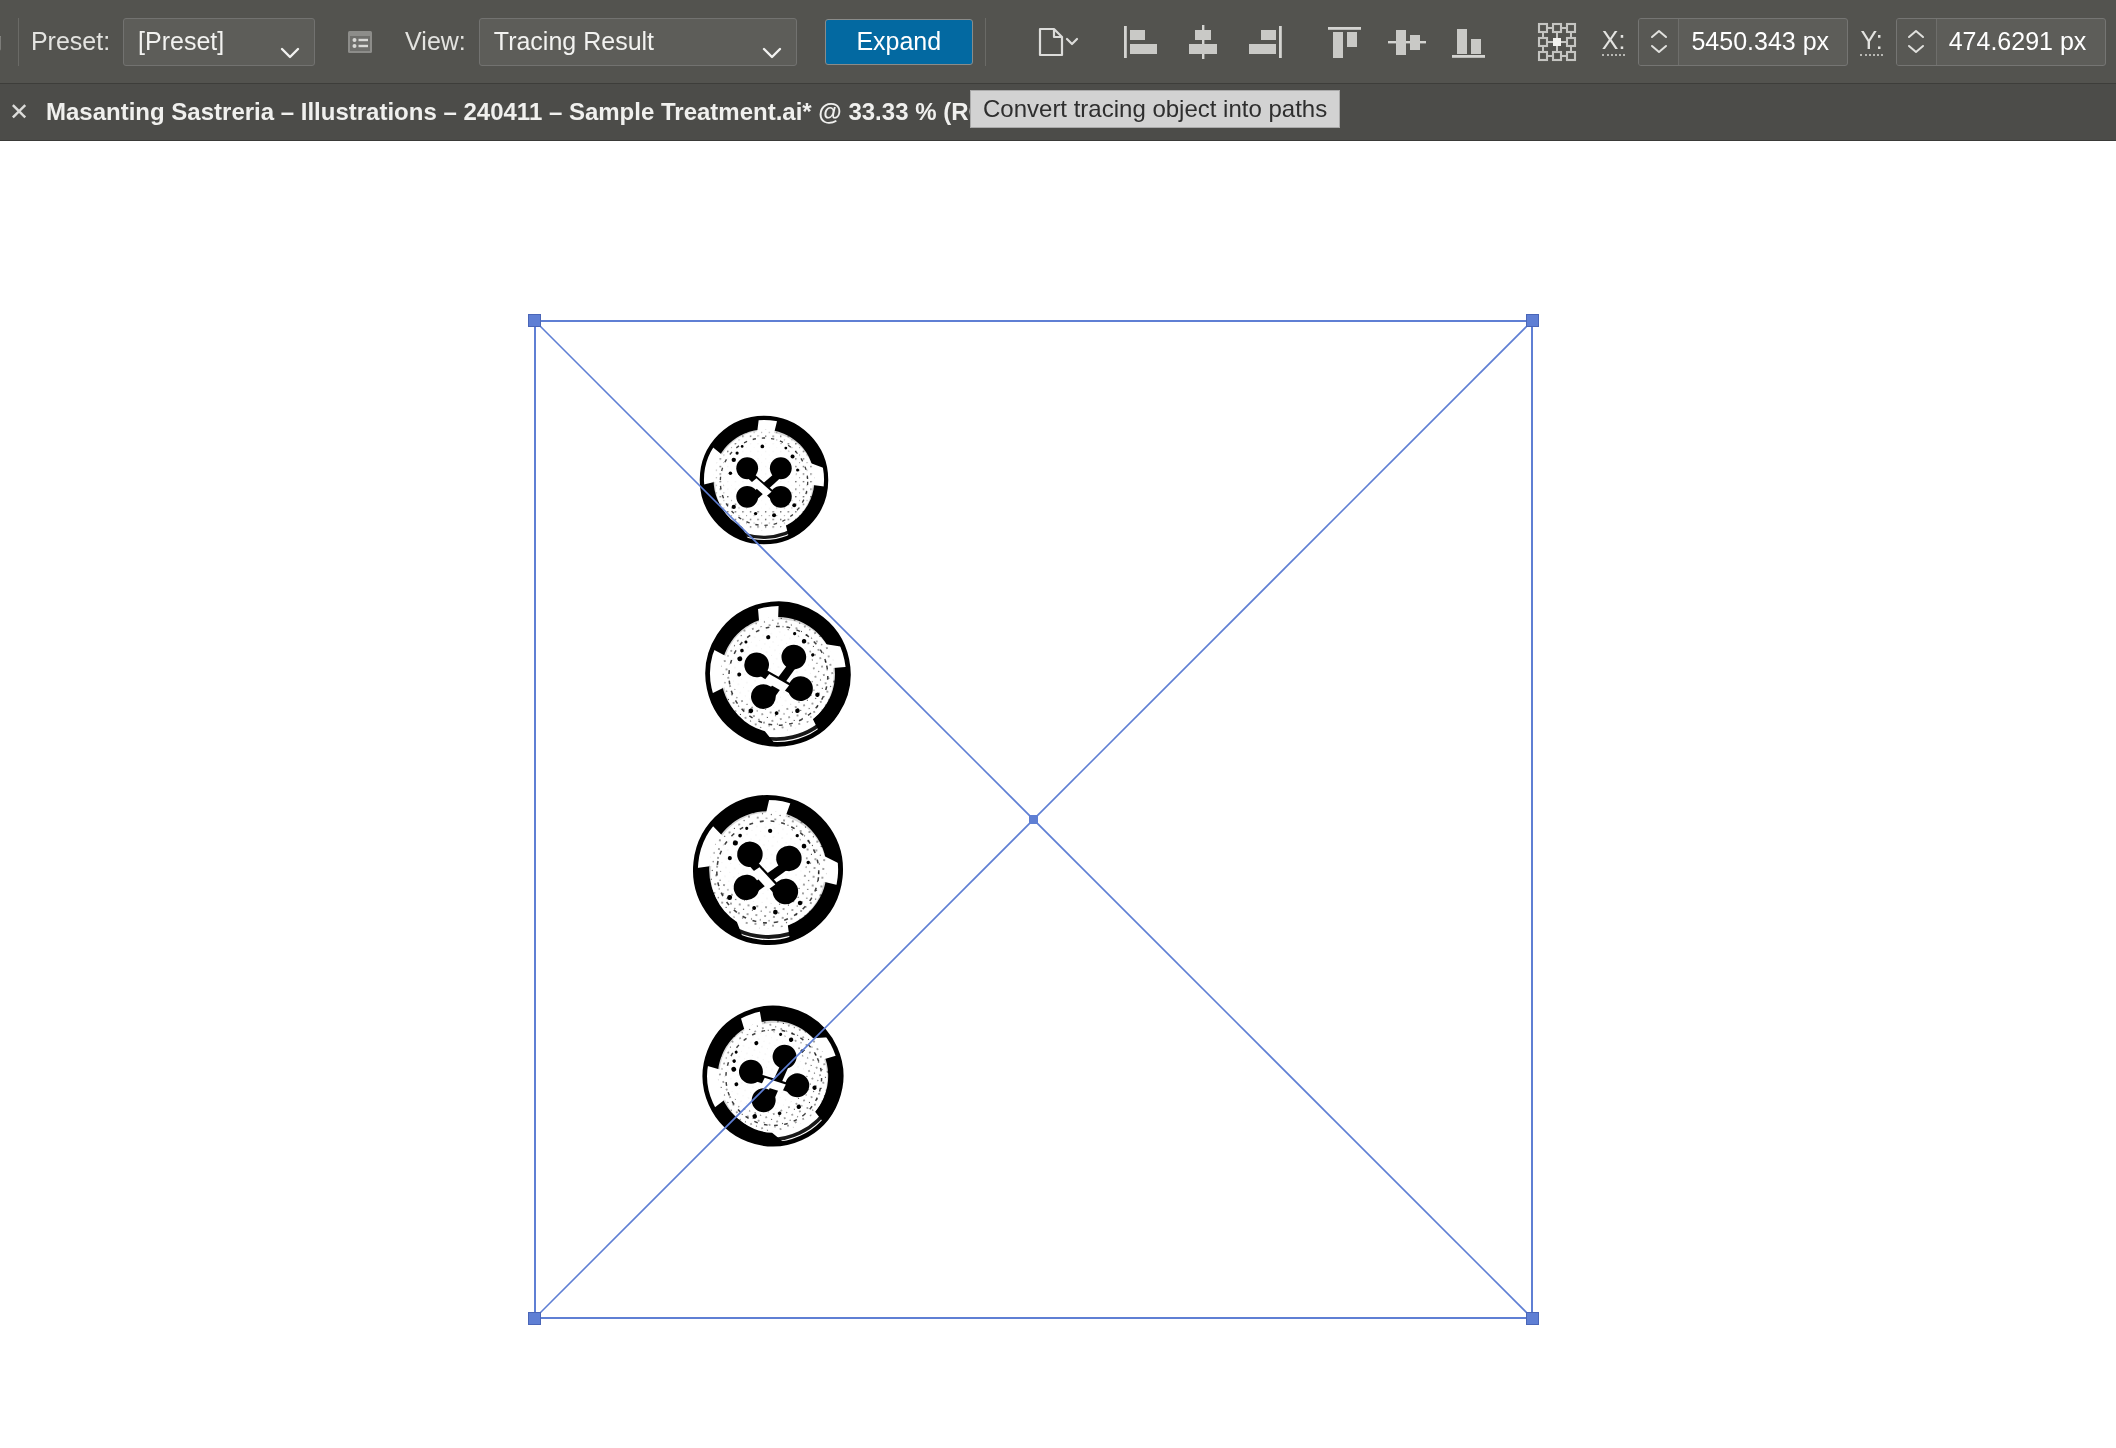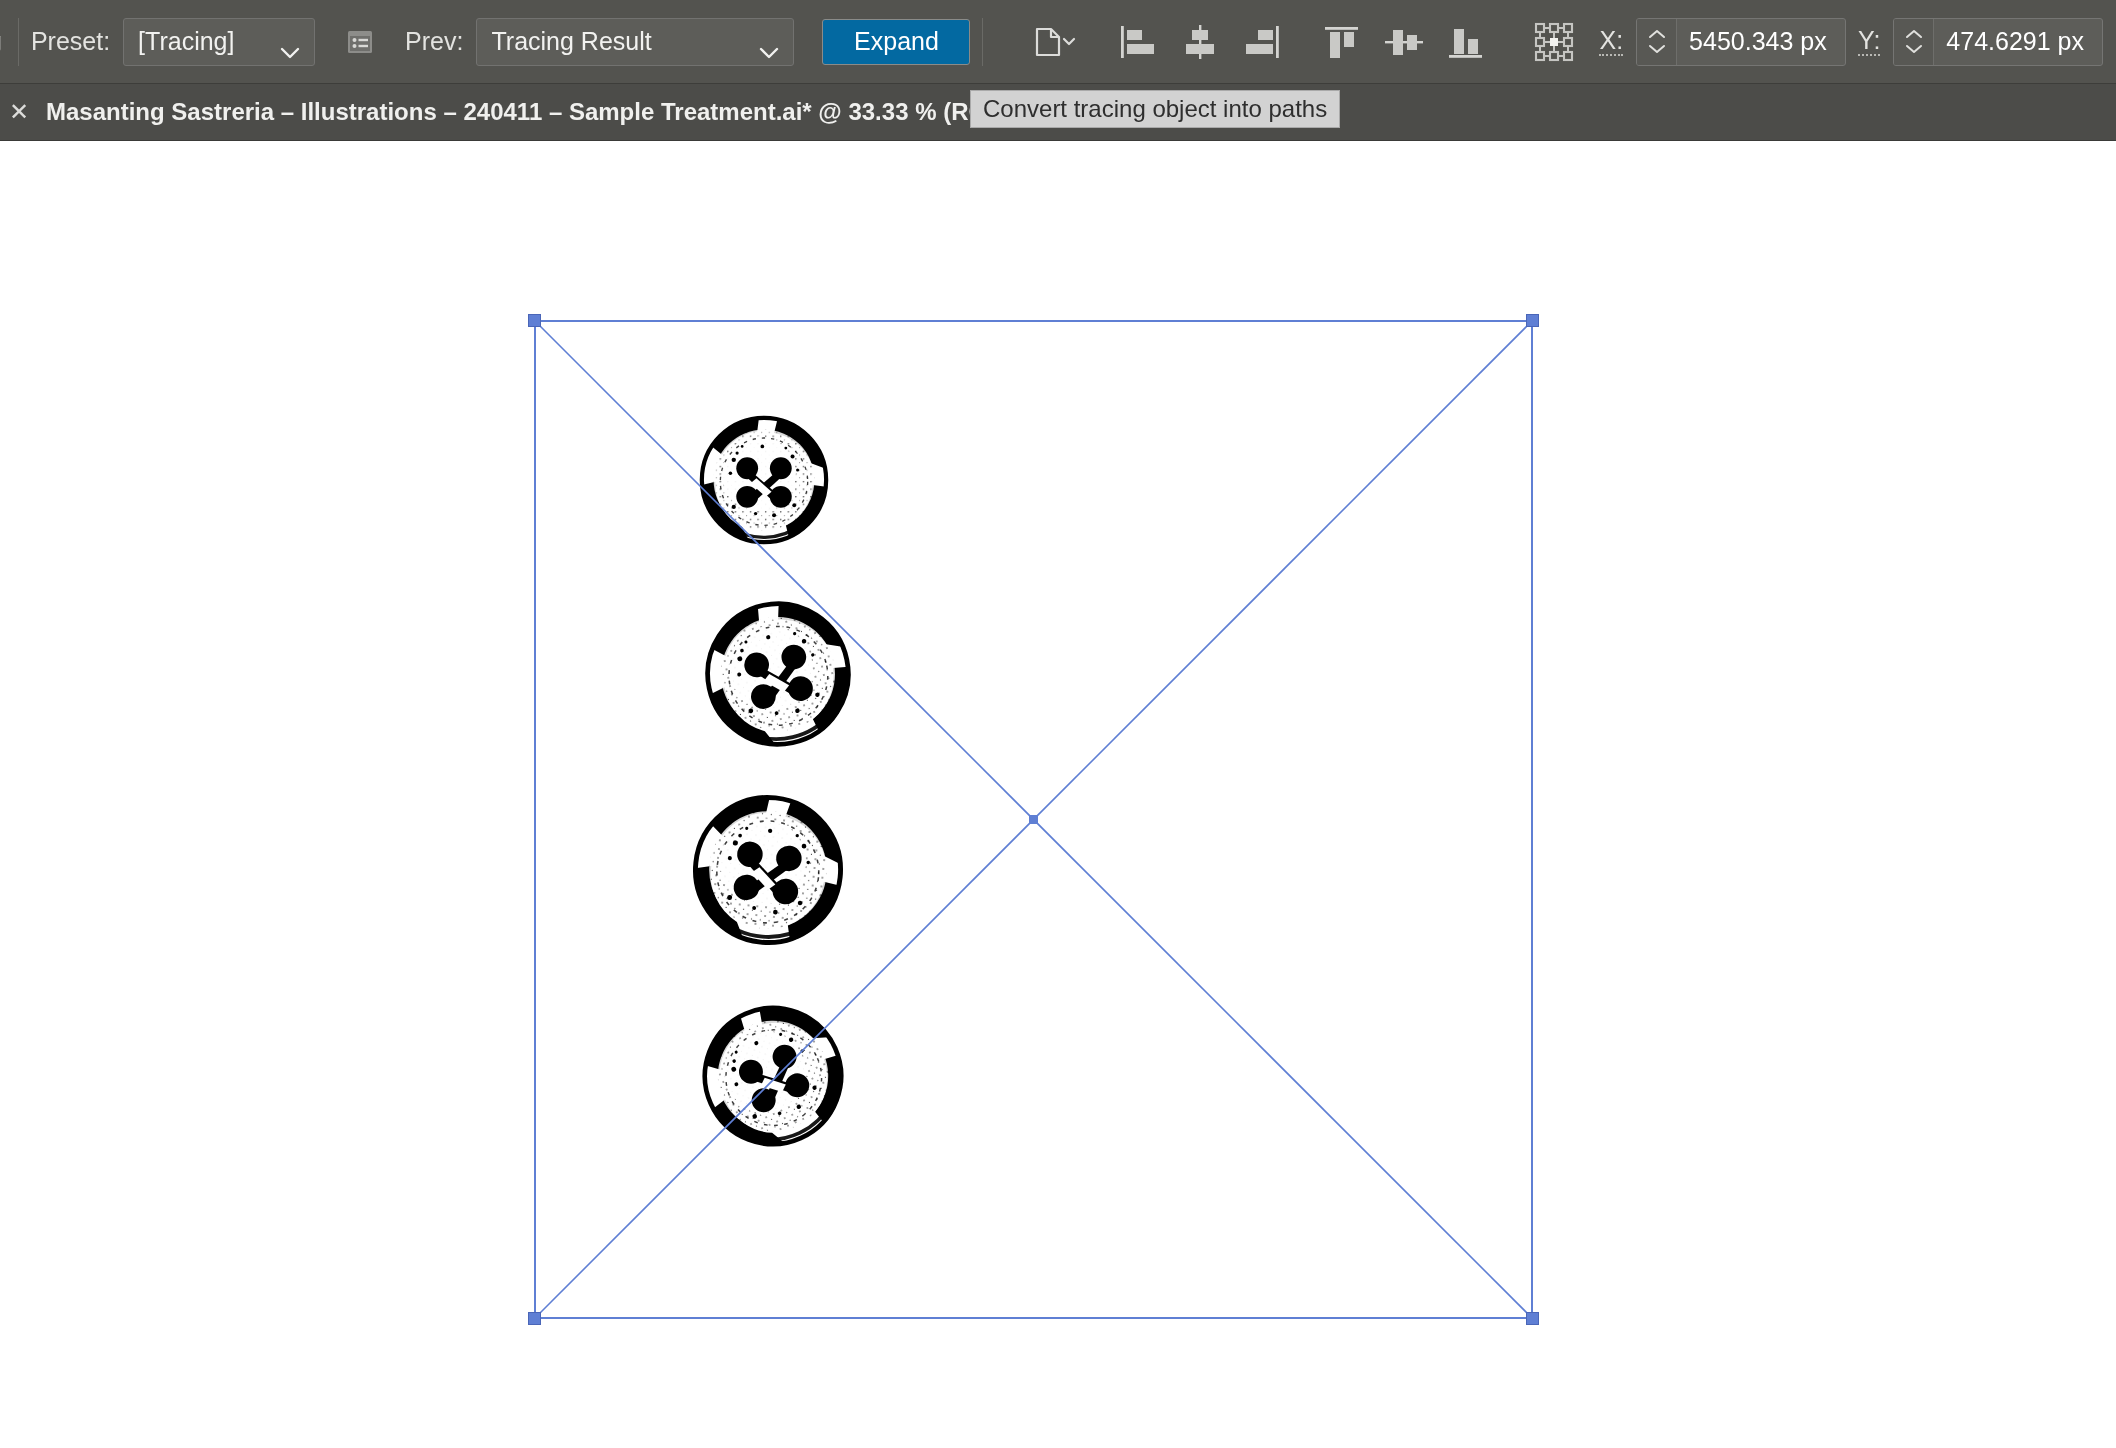--- a/index.html
+++ b/index.html
@@ -196,21 +196,21 @@
 
   <div class="toolbar">
 
     <span class="tb-clip-text">g</span>
 
     <div class="tb-sep"></div>
 
     <span class="tb-label">Preset:</span>
 
     <div class="dropdown dd-preset">
-      <span class="dd-value">[Tracing]</span>
+      <span class="dd-value">[Preset]</span>
       <span class="chev">
         <svg width="20" height="12" viewBox="0 0 20 12">
           <path d="M2 2 L10 10 L18 2" fill="none" stroke="#f2f2f0" stroke-width="2.4" stroke-linecap="round" stroke-linejoin="round"></path>
         </svg>
       </span>
     </div>
 
     <div style="width:22px;flex:0 0 auto;"></div>
 
     <div class="icon-btn">
@@ -219,21 +219,21 @@
         <rect x="6" y="10" width="20" height="15" fill="#6f6f6c"></rect>
         <circle cx="10.5" cy="14" r="2" fill="#d8d8d5"></circle>
         <rect x="14.5" y="12.8" width="9.5" height="2.4" fill="#d8d8d5"></rect>
         <circle cx="10.5" cy="20" r="2" fill="#d8d8d5"></circle>
         <rect x="14.5" y="18.8" width="9.5" height="2.4" fill="#d8d8d5"></rect>
       </svg>
     </div>
 
     <div style="width:22px;flex:0 0 auto;"></div>
 
-    <span class="tb-label">Prev:</span>
+    <span class="tb-label">View:</span>
 
     <div class="dropdown dd-view">
       <span class="dd-value">Tracing Result</span>
       <span class="chev">
         <svg width="20" height="12" viewBox="0 0 20 12">
           <path d="M2 2 L10 10 L18 2" fill="none" stroke="#f2f2f0" stroke-width="2.4" stroke-linecap="round" stroke-linejoin="round"></path>
         </svg>
       </span>
     </div>
 

